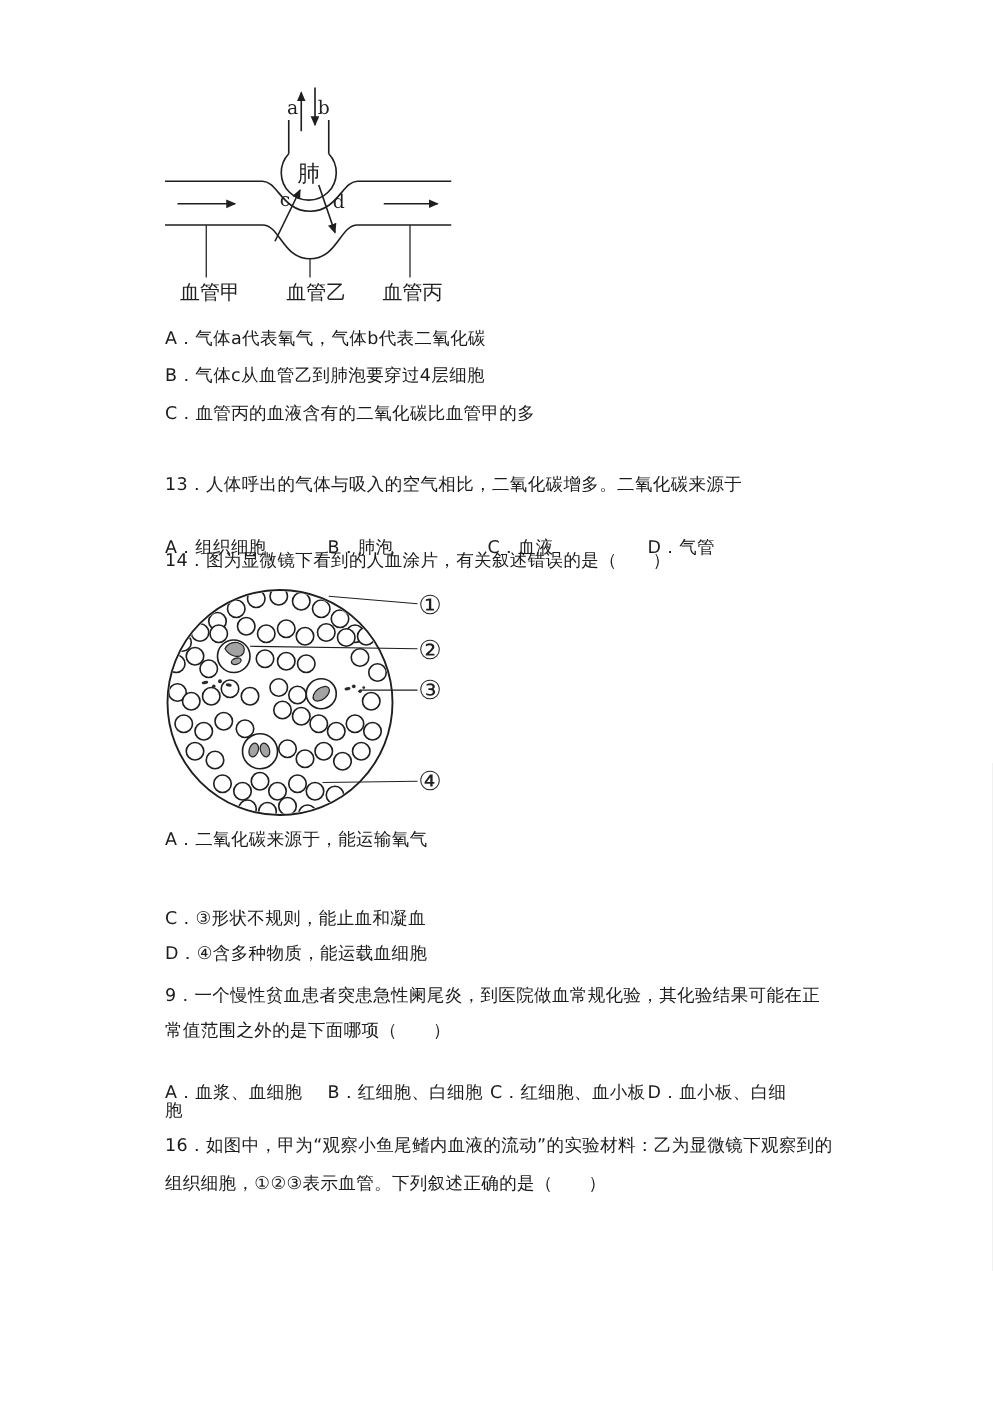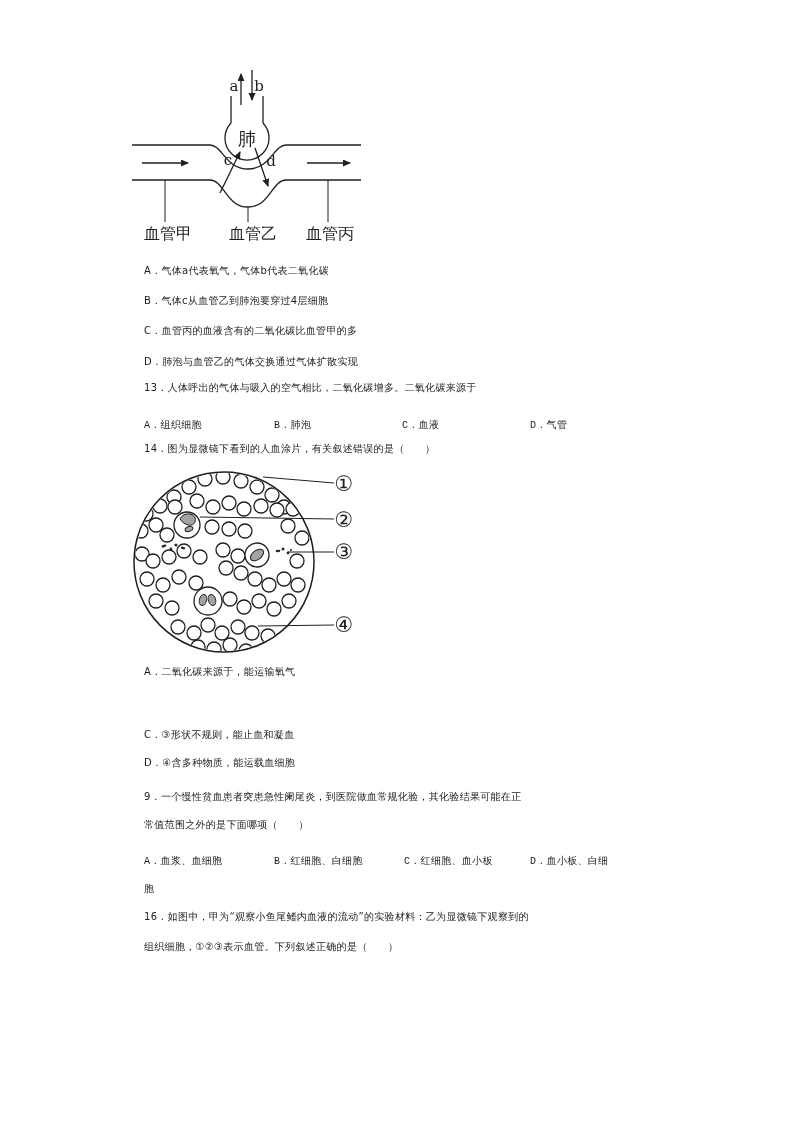--- a/index.html
+++ b/index.html
@@ -7,27 +7,27 @@
     position:relative;
     width:794px;height:1123px;
     background:#ffffff;
     margin:0 auto;
     font-family:"DejaVu Sans",sans-serif;
     color:#1c1c1c;
     overflow:hidden;
   }
   .line{
     position:absolute;
-    left:144px;
-    font-size:10px;
+    left:132px;
+    font-size:14px;
     line-height:20px;
     letter-spacing:0.3px;
     white-space:nowrap;
   }
-  .optrow span{position:absolute;top:4px;white-space:nowrap;font-family:Liberation Mono, monospace;}
+  .optrow span{position:absolute;top:16px;white-space:nowrap;}
   svg{position:absolute;overflow:visible;}
   svg line, svg path, svg circle{vector-effect:none;}
   .ink{stroke:#1f1f1f;fill:none;stroke-width:1.3;}
   .thin{stroke:#1f1f1f;fill:none;stroke-width:1;}
   .cjk-fig{font-family:"DejaVu Sans",sans-serif;fill:#1f1f1f;}
   .latin-fig{font-family:"DejaVu Serif",serif;fill:#1f1f1f;}
 </style>
 </head>
 <body>
 
@@ -67,21 +67,20 @@
     <line class="thin" x1="328" y1="180" x2="328" y2="222"></line>
 
     <text class="cjk-fig" x="168" y="239" font-size="16" text-anchor="middle">血管甲</text>
     <text class="cjk-fig" x="253" y="239" font-size="16" text-anchor="middle">血管乙</text>
     <text class="cjk-fig" x="330" y="239" font-size="16" text-anchor="middle">血管丙</text>
   </svg>
 
   <div class="line" style="top:261px">A．气体a代表氧气，气体b代表二氧化碳</div>
   <div class="line" style="top:291px">B．气体c从血管乙到肺泡要穿过4层细胞</div>
   <div class="line" style="top:321px">C．血管丙的血液含有的二氧化碳比血管甲的多</div>
-  <div class="line" style="top:352px">D．肺泡与血管乙的气体交换通过气体扩散实现</div>
 
   <div class="line" style="top:378px">13．人体呼出的气体与吸入的空气相比，二氧化碳增多。二氧化碳来源于</div>
   <div class="line optrow" style="top:412px;width:530px">
     <span style="left:0">A．组织细胞</span>
     <span style="left:130px">B．肺泡</span>
     <span style="left:258px">C．血液</span>
     <span style="left:386px">D．气管</span>
   </div>
 
   <div class="line" style="top:439px">14．图为显微镜下看到的人血涂片，有关叙述错误的是（　　）</div>

